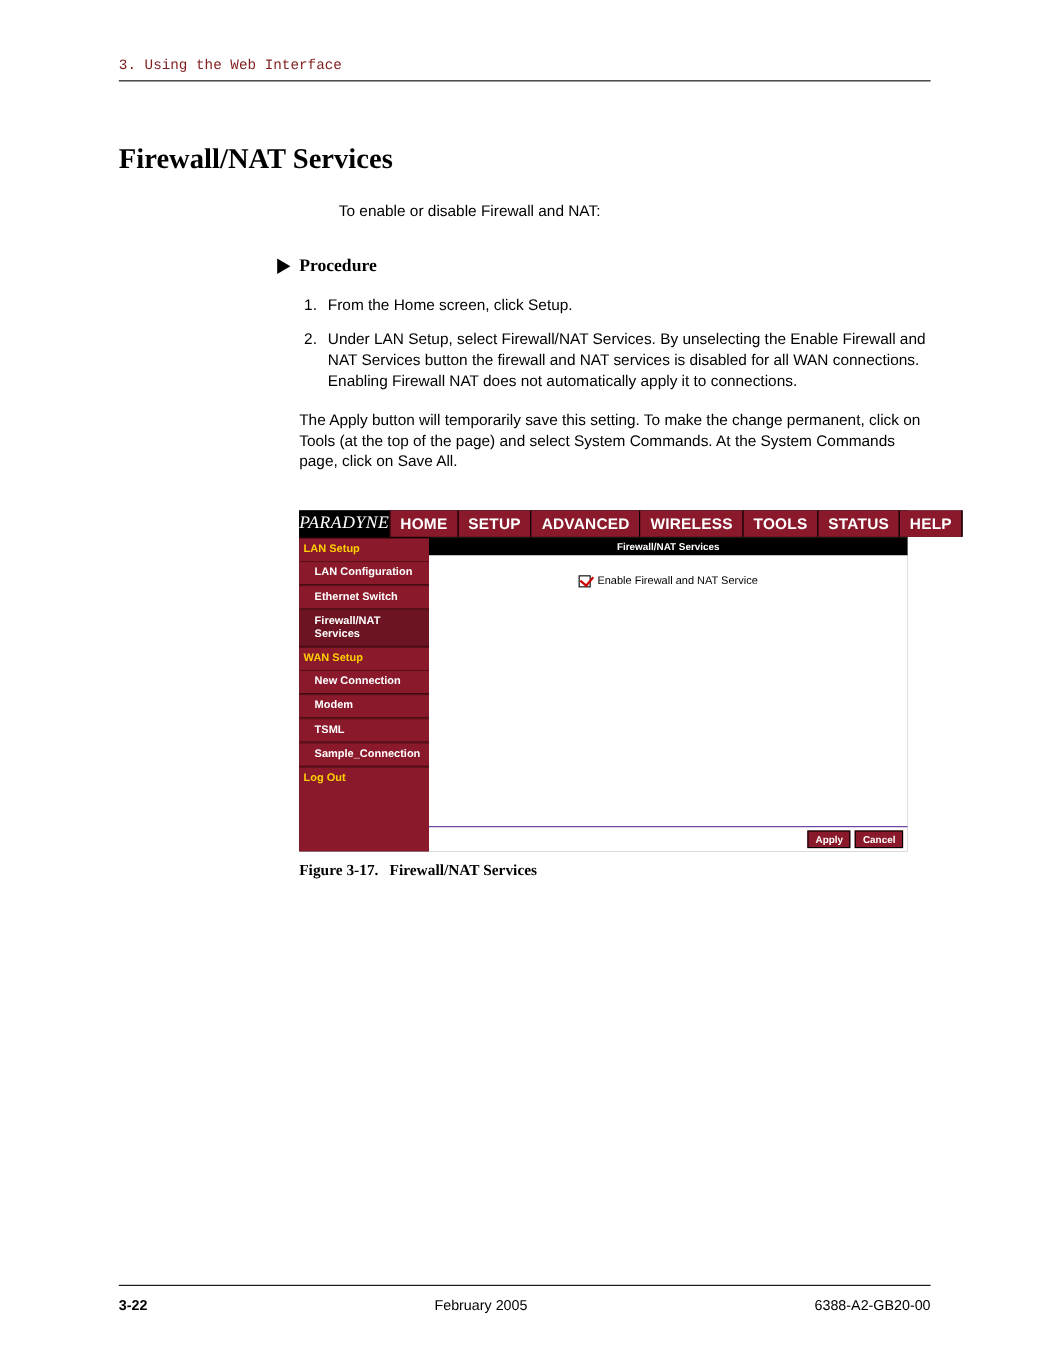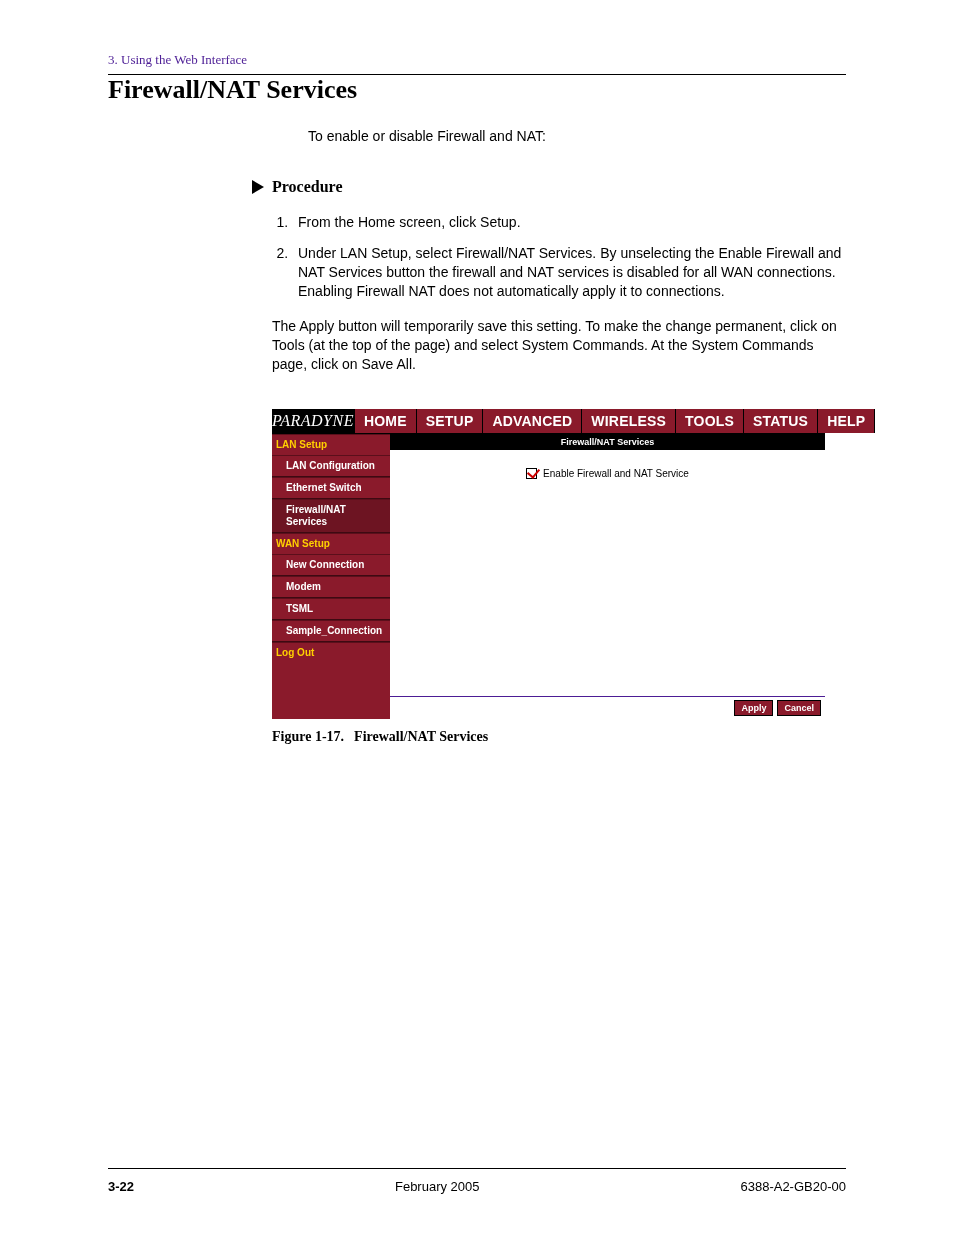--- a/index.html
+++ b/index.html
@@ -8,25 +8,26 @@
     height: 1236px;
     background: #fff;
     font-family: "Times New Roman", Times, serif;
     color: #000;
     position: relative;
   }
   .page {
     padding: 52px 108px 0 108px;
   }
   .running-head {
-    font-family: Liberation Serif, serif;
+    font-family: Liberation Mono, monospace;
     font-size: 13px;
-    color: #4c1d95;
+    color: #7f1d1d;
     padding-bottom: 6px;
     border-bottom: 1px solid #000;
+    margin-bottom: 56px;
   }
   h1.section-title {
     font-family: "Times New Roman", Times, serif;
     font-size: 26px;
     font-weight: bold;
     margin-bottom: 22px;
   }
   .body-col {
     margin-left: 164px;
     font-family: Arial, Helvetica, sans-serif;
@@ -284,21 +285,21 @@
             </div>
           </div>
           <div class="content-footer">
             <span class="btn">Apply</span>
             <span class="btn">Cancel</span>
           </div>
         </div>
       </div>
     </div>
     <div class="caption">
-      <span>Figure 1-17.</span><span class="gap"></span><span>Firewall/NAT Services</span>
+      <span>Figure 3-17.</span><span class="gap"></span><span>Firewall/NAT Services</span>
     </div>
   </div>
 </div>
 
 <div class="footer">
   <span class="pg">3-22</span>
   <span>February 2005</span>
   <span>6388-A2-GB20-00</span>
 </div>
 

